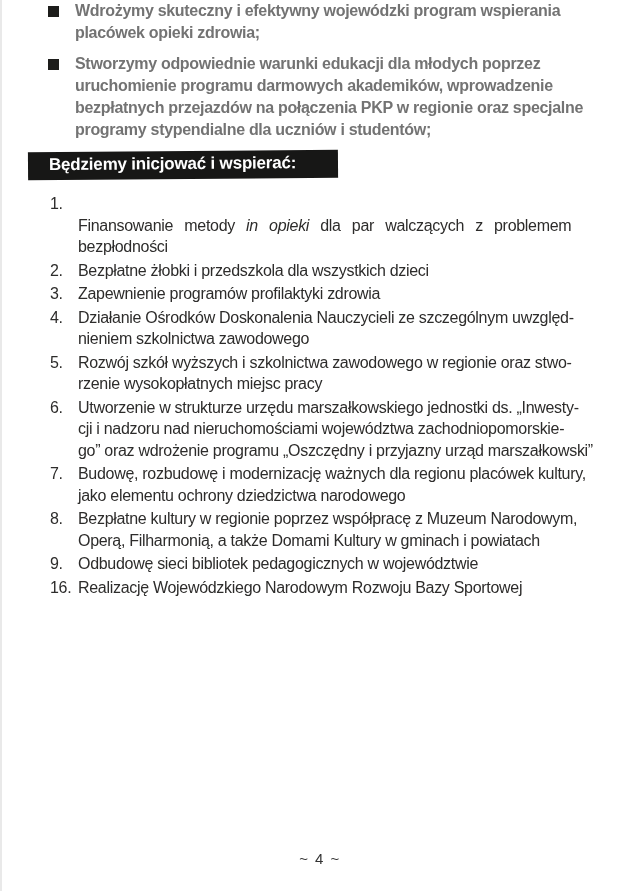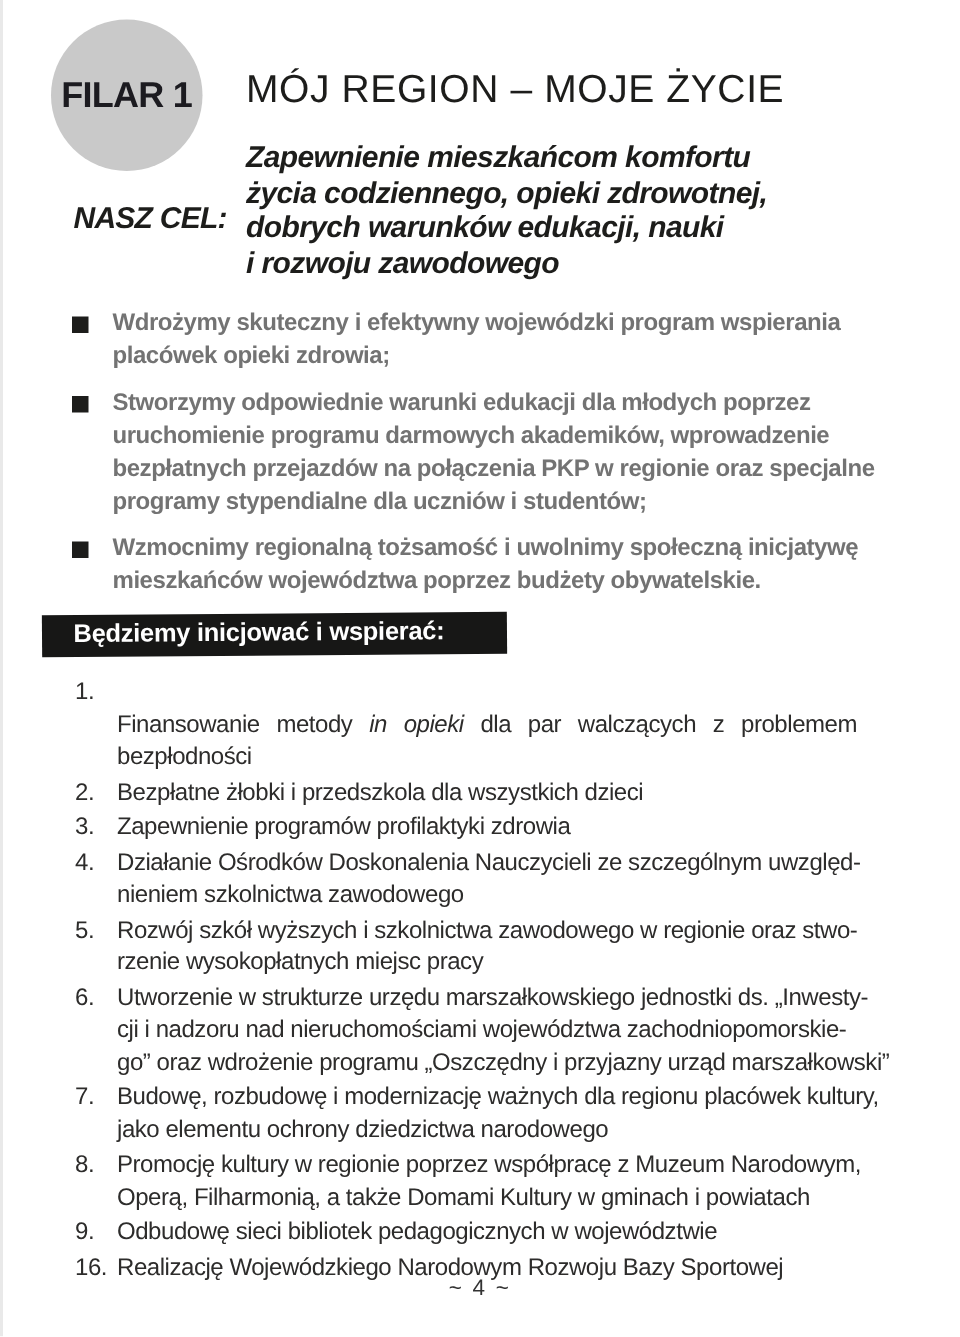--- a/index.html
+++ b/index.html
@@ -74,49 +74,33 @@
   
   .pg-footer { position:absolute; left:0; right:0; top:850px; text-align:center; }
   .pg-footer span { font-size:15px; letter-spacing:1.5px; color:#333; }
 </style>
 </head>
 <body>
 
 <div class="page">
   <div class="edge-artifact"></div>
 
-  <header class="hdr">
-    <div class="badge">
-      <span>FILAR 1</span>
-    </div>
-    <h1 class="title">MÓJ REGION – MOJE ŻYCIE</h1>
-    <div class="goal-label">NASZ CEL:</div>
-    <div class="goal">Zapewnienie mieszkańcom komfortu
-życia codziennego, opieki zdrowotnej,
-dobrych warunków edukacji, nauki
-i rozwoju zawodowego</div>
-  </header>
 
   <section class="commitments">
     <div class="c-item">
       <span class="sq"></span>
       <div class="c-txt">Wdrożymy skuteczny i efektywny wojewódzki program wspierania
 placówek opieki zdrowia;</div>
     </div>
     <div class="c-item">
       <span class="sq"></span>
       <div class="c-txt">Stworzymy odpowiednie warunki edukacji dla młodych poprzez
 uruchomienie programu darmowych akademików, wprowadzenie
 bezpłatnych przejazdów na połączenia PKP w regionie oraz specjalne
 programy stypendialne dla uczniów i studentów;</div>
-    </div>
-    <div class="c-item">
-      <span class="sq"></span>
-      <div class="c-txt">Wzmocnimy regionalną tożsamość i uwolnimy społeczną inicjatywę
-mieszkańców województwa poprzez budżety obywatelskie.</div>
     </div>
   </section>
 
   <div class="banner-row">
     <div class="banner">
       <span>Będziemy inicjować i wspierać:</span>
     </div>
   </div>
 
   <ol class="ini">
@@ -151,21 +135,21 @@
 cji i nadzoru nad nieruchomościami województwa zachodniopomorskie-
 go” oraz wdrożenie programu „Oszczędny i przyjazny urząd marszałkowski”</div>
     </li>
     <li>
       <span class="num">7.</span>
       <div class="txt">Budowę, rozbudowę i modernizację ważnych dla regionu placówek kultury,
 jako elementu ochrony dziedzictwa narodowego</div>
     </li>
     <li>
       <span class="num">8.</span>
-      <div class="txt">Promocję kultury w regionie poprzez współpracę z Muzeum Narodowym,
+      <div class="txt">Bezpłatne kultury w regionie poprzez współpracę z Muzeum Narodowym,
 Operą, Filharmonią, a także Domami Kultury w gminach i powiatach</div>
     </li>
     <li>
       <span class="num">9.</span>
       <div class="txt">Odbudowę sieci bibliotek pedagogicznych w województwie</div>
     </li>
     <li>
       <span class="num">16.</span>
       <div class="txt">Realizację Wojewódzkiego Narodowym Rozwoju Bazy Sportowej</div>
     </li>

